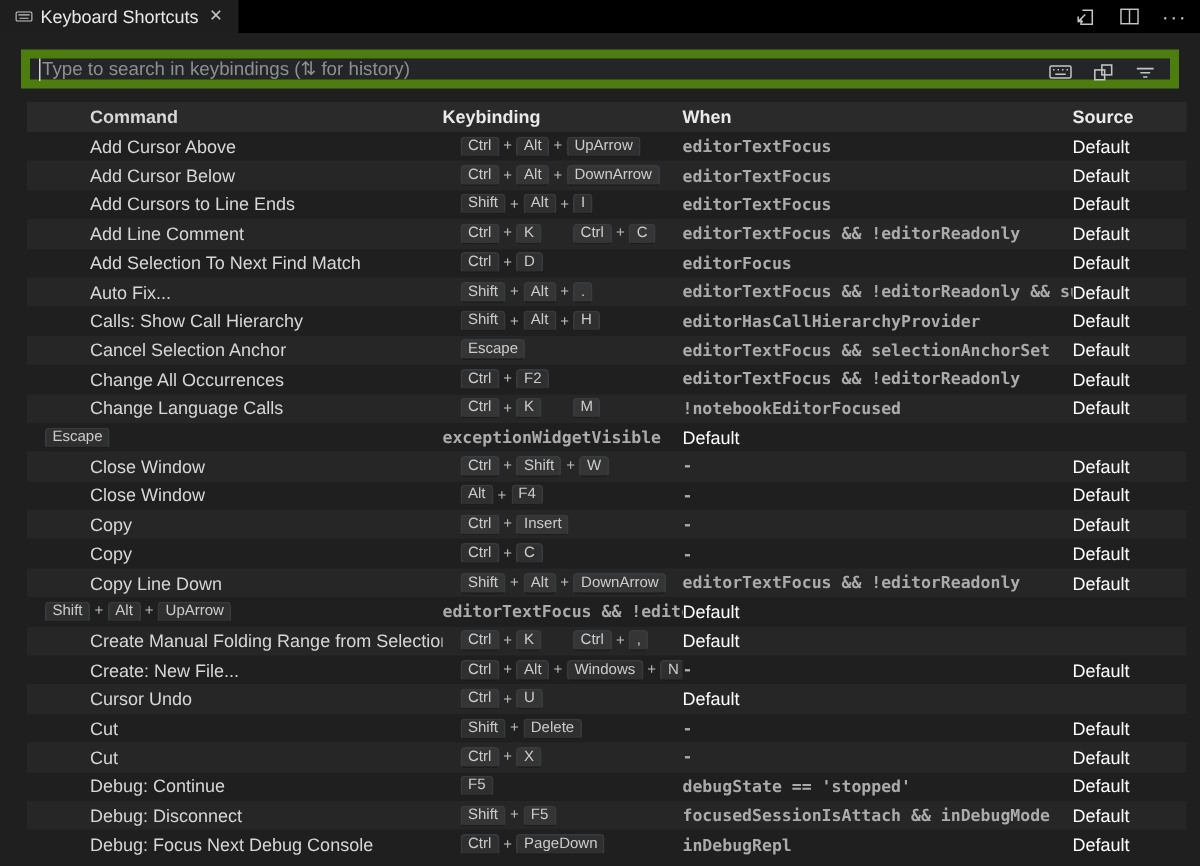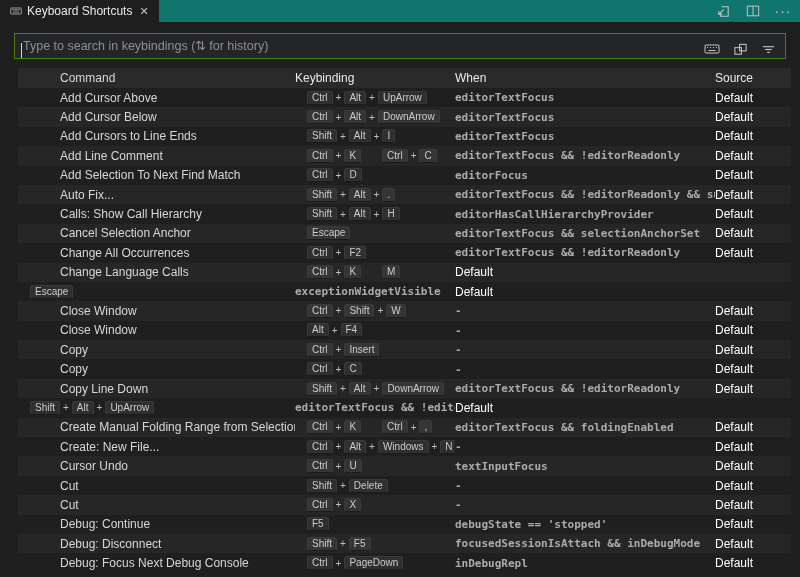--- a/index.html
+++ b/index.html
@@ -8,21 +8,21 @@
     background: #1f1f20;
     font-family: "Liberation Sans", "DejaVu Sans", sans-serif;
     color: #d7d7d7;
     font-size: 12px;
     -webkit-font-smoothing: antialiased;
   }
 
   
   .tabbar {
     height: 22px;
-    background: #0f766e;
+    background: #000000;
     display: flex;
     align-items: center;
     justify-content: space-between;
     padding: 0 8px 0 0;
   }
   .tab {
     height: 22px;
     display: flex;
     align-items: center;
     gap: 5px;
@@ -35,24 +35,24 @@
   .tab-close { color: #c3c3c3; font-size: 11px; padding: 0 2px; line-height: 1; }
   .editor-actions { display: flex; align-items: center; gap: 12px; }
   .icon-btn { display: flex; align-items: center; justify-content: center; width: 18px; height: 18px; cursor: pointer; }
   .icon-btn svg { display: block; }
   .more-dots { color: #c5c5c5; font-size: 14px; letter-spacing: 1px; line-height: 6px; }
 
   
   .search-wrap {
     margin: 11px 14px 0 14px;
     height: 26px;
-    border: 1px solid #4d7c0f;
+    border: 6px solid #4d7c0f;
     background: #232528;
     display: flex;
-    align-items: flex-end;
+    align-items: flex-start;
     padding: 0 6px 0 6px;
   }
   .caret { width: 1px; height: 15px; background: #d4d4d4; margin-right: 1px; }
   .search-input {
     flex: 1;
     background: transparent;
     border: none;
     outline: none;
     color: #cccccc;
     font-family: "Liberation Sans", "DejaVu Sans", sans-serif;
@@ -63,21 +63,21 @@
   .search-actions { display: flex; align-items: center; gap: 10px; padding-right: 2px; }
 
   
   .kb-table { margin: 9px 9px 0 18px; }
   .kb-header {
     display: grid;
     grid-template-columns: 277px 160px 260px 1fr;
     height: 20px;
     align-items: center;
     background: rgba(145,145,145,0.10);
-    font-weight: normal;
+    font-weight: bold;
     color: #eaeaea;
   }
   .kb-header .cell-command { padding-left: 42px; }
   .kb-row {
     display: grid;
     grid-template-columns: 277px 160px 260px 1fr;
     height: 19.4px;
     align-items: center;
     cursor: pointer;
   }
@@ -313,20 +313,21 @@
     <div class="cell-keybinding">
           <span class="chord">
             <span class="key">Ctrl</span>
             <span class="plus">+</span>
             <span class="key">K</span>
           </span>
           <span class="chord">
             <span class="key">M</span>
           </span>
         </div>
+    <div class="cell-when">!notebookEditorFocused</div>
     <div class="cell-source">Default</div>
   </div>
 
   <div class="kb-row">
     <div class="cell-keybinding">
           <span class="chord">
             <span class="key">Escape</span>
           </span>
         </div>
     <div class="cell-when">exceptionWidgetVisible</div>
@@ -423,21 +424,20 @@
             <span class="key">Ctrl</span>
             <span class="plus">+</span>
             <span class="key">K</span>
           </span>
           <span class="chord">
             <span class="key">Ctrl</span>
             <span class="plus">+</span>
             <span class="key">,</span>
           </span>
         </div>
-    <div class="cell-when">editorTextFocus &amp;&amp; foldingEnabled</div>
     <div class="cell-source">Default</div>
   </div>
 
   <div class="kb-row">
     <div class="cell-command">Create: New File...</div>
     <div class="cell-keybinding">
           <span class="chord">
             <span class="key">Ctrl</span>
             <span class="plus">+</span>
             <span class="key">Alt</span>
@@ -453,21 +453,20 @@
 
   <div class="kb-row">
     <div class="cell-command">Cursor Undo</div>
     <div class="cell-keybinding">
           <span class="chord">
             <span class="key">Ctrl</span>
             <span class="plus">+</span>
             <span class="key">U</span>
           </span>
         </div>
-    <div class="cell-when">textInputFocus</div>
     <div class="cell-source">Default</div>
   </div>
 
   <div class="kb-row">
     <div class="cell-command">Cut</div>
     <div class="cell-keybinding">
           <span class="chord">
             <span class="key">Shift</span>
             <span class="plus">+</span>
             <span class="key">Delete</span>

